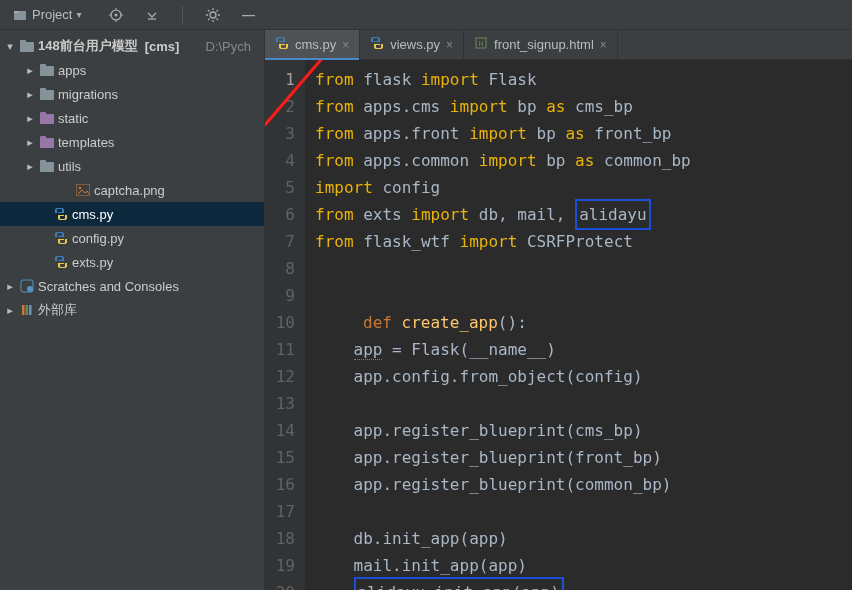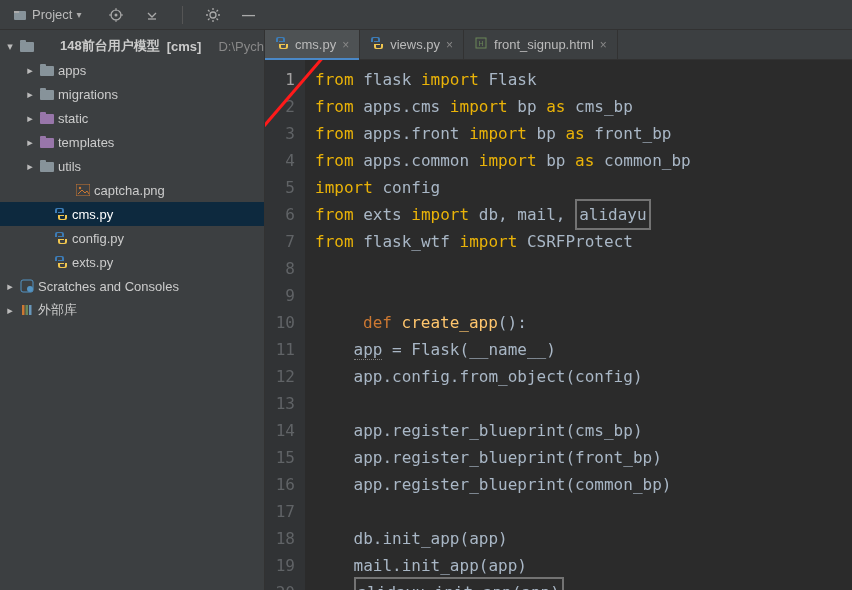--- a/index.html
+++ b/index.html
@@ -60,21 +60,21 @@
   padding-left: 6px;
   gap: 3px;
   white-space: nowrap;
   color: #ccc;
 }
 .tree-row.selected { background: #0d293e; color: #fff; }
 .tree-row .chev { width: 12px; color: #bbb; font-size: 11px; display:inline-block; text-align:center;}
 .tree-row .fi { width: 16px; height: 16px; display:inline-flex; align-items:center; justify-content:center;}
 .tree-row .label { }
 .muted { color: #888; }
-.bold { font-weight: bold; margin-left: 22px; }
+.bold { font-weight: bold; }
 .editor-area {
   flex: 1;
   display: flex;
   flex-direction: column;
   min-width: 0;
   background: #2b2b2b;
 }
 .tabs {
   height: 30px;
   background: #3c3f41;
@@ -123,21 +123,21 @@
 .gutter .ln-active { color: #a4a3a3; }
 .code {
   padding: 6px 10px;
   white-space: pre;
   color: #a9b7c6;
 }
 .kw { color: #eab308; }
 .fn { color: #ffc66d; }
 .ident { color: #a9b7c6; }
 .def { color: #cc7832; margin-left: 48px; }
-.hlbox { border: 2px solid #737373; padding: 4px 2px; }
+.hlbox { border: 2px solid #1d4ed8; padding: 4px 2px; }
 .arrow-overlay {
   position: absolute;
   pointer-events: none;
 }
 .folder-icon { color: #87939a; }
 .folder-purple { color: #b39ddb; }
 .py-icon { color: #3c7cb7; }
 .img-icon { color: #cc7832; }
 .html-icon { color: #6a8759; }
 </style>
@@ -196,21 +196,21 @@
       <div class="tree-row" style="padding-left:4px">
         <span class="chev">▾</span>
         <span class="fi folder-icon">
           <svg width="14" height="12" viewBox="0 0 14 12">
               <rect x="0" y="2" width="14" height="10" rx="1" fill="#87939a"></rect>
               <rect x="0" y="0" width="6" height="3" rx="1" fill="#87939a"></rect>
             </svg>
         </span>
         <span class="label bold">148前台用户模型</span>
         <span class="label bold" style="margin-left:4px">[cms]</span>
-        <span class="muted" style="margin-left:14px">D:\Pych</span>
+        <span class="muted" style="margin-left:23px">D:\Pych</span>
       </div>
       <div class="tree-row" style="padding-left:24px">
         <span class="chev">▸</span>
         <span class="fi folder-icon">
             <svg width="14" height="12" viewBox="0 0 14 12">
               <rect x="0" y="2" width="14" height="10" rx="1" fill="#87939a"></rect>
               <rect x="0" y="0" width="6" height="3" rx="1" fill="#87939a"></rect>
             </svg>
           </span>
         <span class="label">apps</span>

